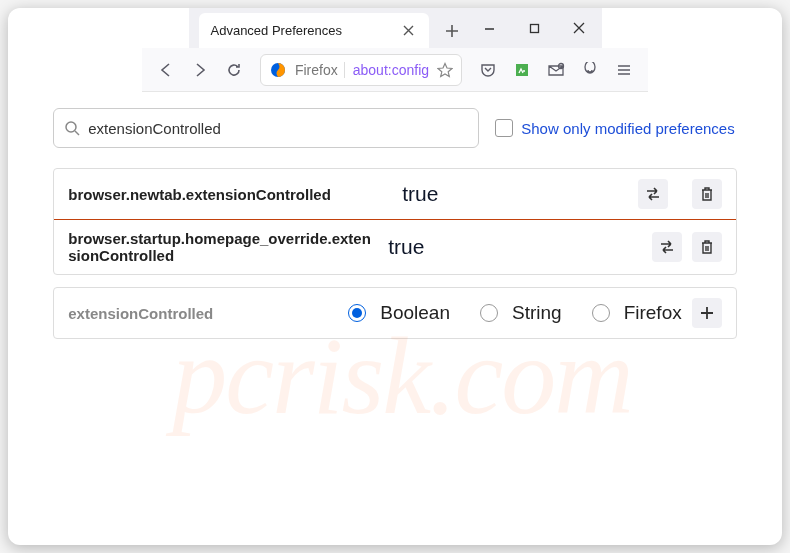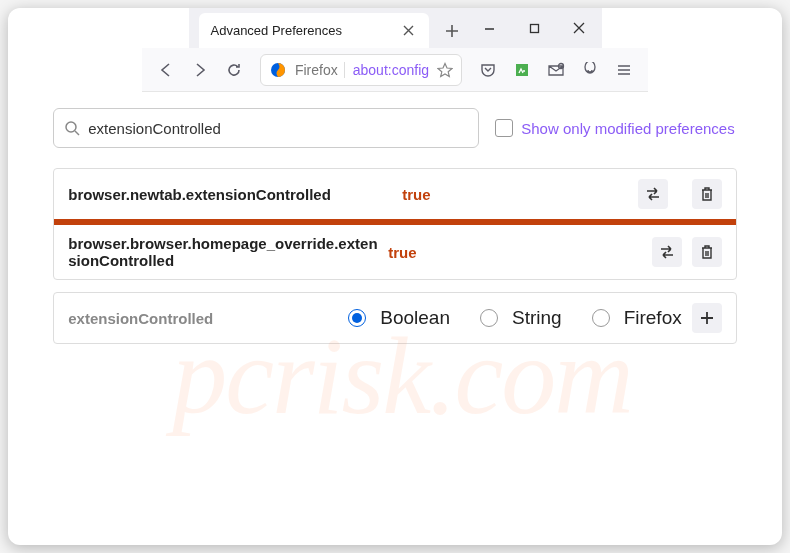--- a/index.html
+++ b/index.html
@@ -130,53 +130,53 @@
       outline: none;
       flex: 1;
       font-size: 15px;
       color: #333;
     }
     .checkbox-row {
       display: flex;
       align-items: center;
       gap: 8px;
       font-size: 15px;
-      color: #8b5cf6;
+      color: #1d4ed8;
       white-space: nowrap;
       padding-right: 2px;
     }
     .checkbox {
       width: 18px; height: 18px;
       border: 1px solid #999;
       border-radius: 3px;
     }
     .pref-list {
       border: 1px solid #ddd;
       border-radius: 4px;
       margin-bottom: 12px;
     }
     .pref-row {
       display: flex;
       align-items: center;
       padding: 10px 14px;
       gap: 10px;
     }
-    .pref-row:first-child { border-bottom: 6px solid #c2410c; gap: 24px; }
+    .pref-row:first-child { border-bottom: 1px solid #c2410c; gap: 24px; }
     .pref-name {
       width: 310px;
       font-weight: 700;
       font-size: 15px;
       color: #222;
       word-break: break-word;
     }
     .pref-value {
       flex: 1;
-      font-weight: 700;
-      font-size: 15px;
-      color: #c2410c;
+      font-weight: 400;
+      font-size: 21px;
+      color: #0f172a;
     }
     .action-btn {
       width: 30px; height: 30px;
       display: flex; align-items: center; justify-content: center;
       cursor: pointer;
       background: #f0f0f4;
       border-radius: 4px;
       color: #333;
     }
     .new-pref-row {
@@ -362,21 +362,21 @@
               <path d="M3 4 H13 M13 4 L10 1 M13 4 L10 7 M15 10 H5 M5 10 L8 7 M5 10 L8 13" stroke="currentColor" stroke-width="1.6" fill="none"></path>
             </svg>
         </div>
         <div class="action-btn">
           <svg width="14" height="16" viewBox="0 0 14 16">
               <path d="M2 4 H12 M5 4 V2 H9 V4 M3 4 V14 H11 V4 M6 7 V12 M8 7 V12" stroke="currentColor" stroke-width="1.4" fill="none"></path>
             </svg>
         </div>
       </div>
       <div class="pref-row">
-        <div class="pref-name">browser.browser.homepage_override.extensionControlled</div>
+        <div class="pref-name">browser.startup.homepage_override.extensionControlled</div>
         <div class="pref-value">true</div>
         <div class="action-btn">
           <svg width="18" height="14" viewBox="0 0 18 14">
               <path d="M3 4 H13 M13 4 L10 1 M13 4 L10 7 M15 10 H5 M5 10 L8 7 M5 10 L8 13" stroke="currentColor" stroke-width="1.6" fill="none"></path>
             </svg>
         </div>
         <div class="action-btn">
           <svg width="14" height="16" viewBox="0 0 14 16">
               <path d="M2 4 H12 M5 4 V2 H9 V4 M3 4 V14 H11 V4 M6 7 V12 M8 7 V12" stroke="currentColor" stroke-width="1.4" fill="none"></path>
             </svg>

